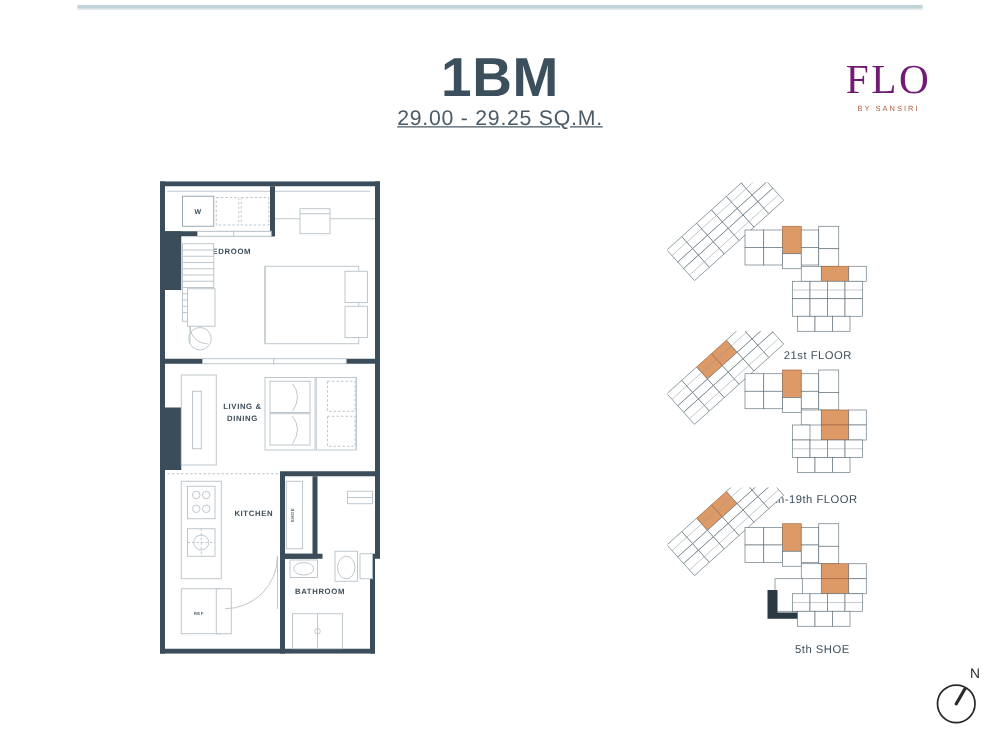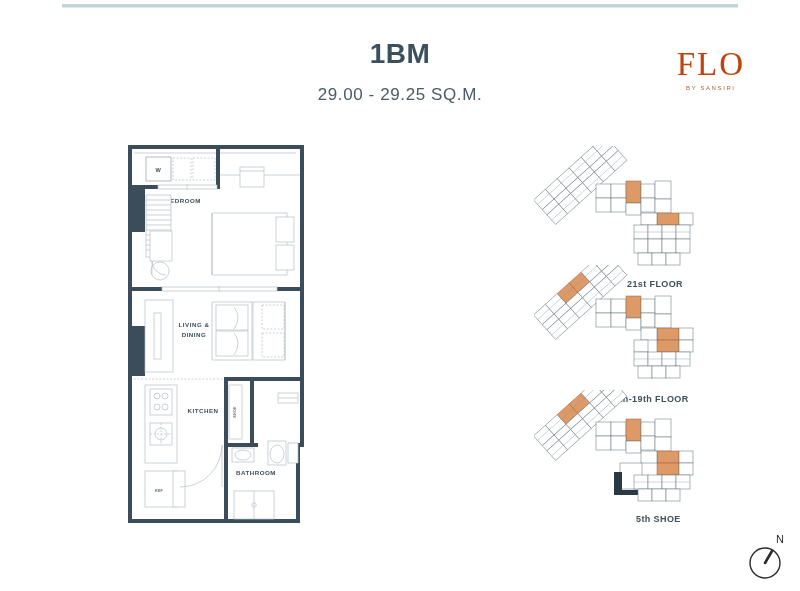--- a/index.html
+++ b/index.html
@@ -26,65 +26,66 @@
     position: absolute;
     left: 62px; top: 7px;
     width: 676px; height: 1px;
     background: #dfe8ea;
   }
   
   .title {
     position: absolute;
     left: 0; top: 38px; width: 800px;
     text-align: center;
-    font-size: 28px;
+    font-size: 44px;
     font-weight: bold;
     letter-spacing: 0.5px;
     color: #3c4f5c;
   }
   .subtitle {
     position: absolute;
     left: 0; top: 85px; width: 800px;
     text-align: center;
     font-size: 17px;
     letter-spacing: 0.6px;
     color: #4a5a66;
+    text-decoration: underline;
   }
   
   .logo-wrap {
     position: absolute;
     right: 55px; top: 48px;
     text-align: center;
   }
   .logo-main {
     font-family: "Liberation Serif", serif;
     font-size: 33px;
     letter-spacing: 2px;
-    color: #c2410c;
+    color: #701a75;
     line-height: 1;
   }
   .logo-sub {
     font-size: 6px;
     letter-spacing: 1.6px;
     color: #b4603c;
     margin-top: 4px;
   }
   
   .plan {
     position: absolute;
     left: 128px; top: 145px;
     width: 176px; height: 378px;
   }
   .plan svg { display: block; }
   
   .keyplan { position: absolute; }
   .kp-label {
     position: absolute;
     font-size: 9px;
-    font-weight: bold;
+    font-weight: normal;
     letter-spacing: 0.4px;
     color: #3c4f5c;
     white-space: nowrap;
   }
   
   .compass { position: absolute; left: 745px; top: 535px; width: 50px; height: 52px; }
   .compass-n {
     position: absolute;
     left: 31px; top: -2px;
     font-size: 11px;

